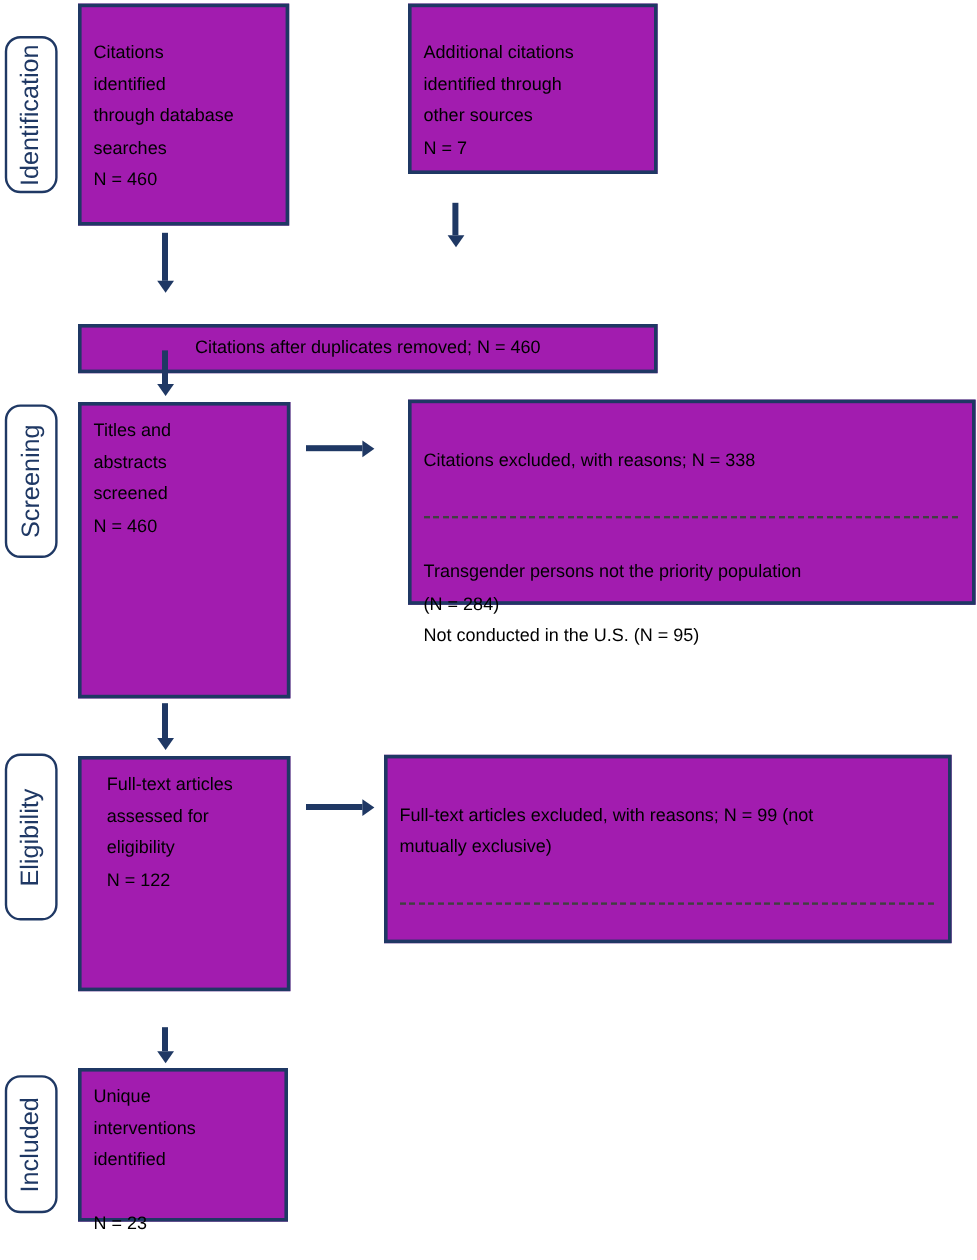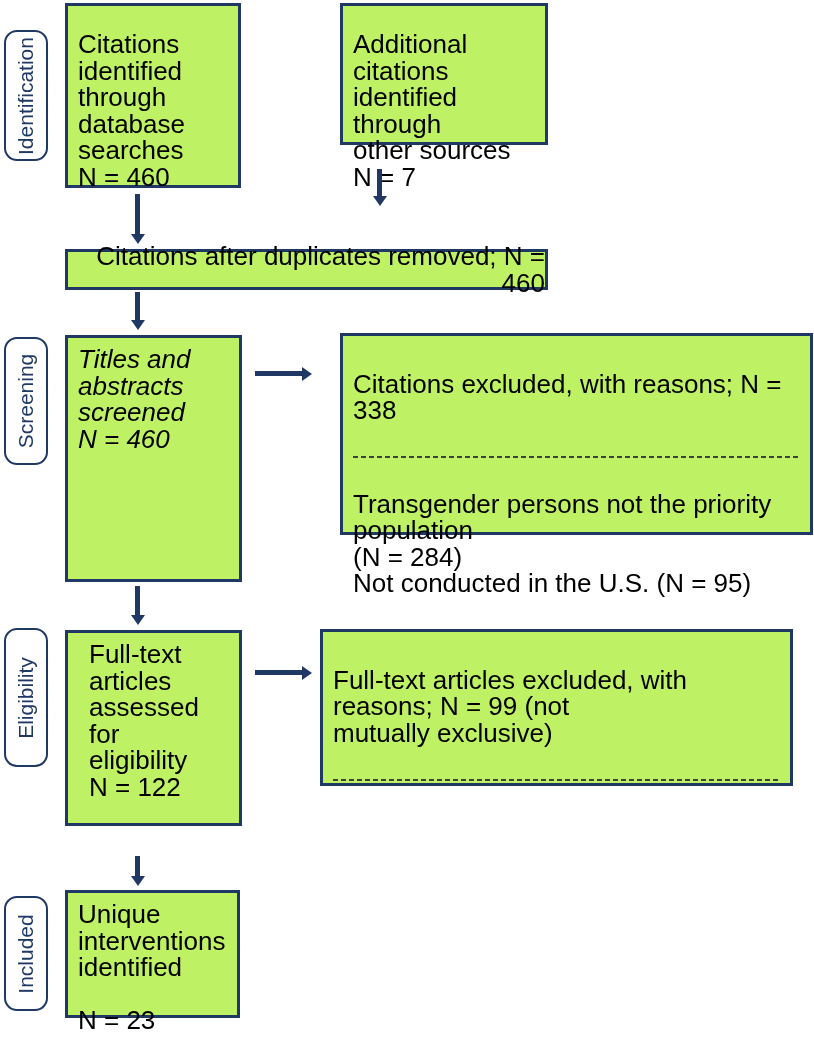--- a/index.html
+++ b/index.html
@@ -23,27 +23,27 @@
   .stage-label span {
     transform:rotate(-90deg);
     white-space:nowrap;
     color:#1f3864;
     font-size:21px;
   }
   .box {
     position:absolute;
     border:3px solid #1f3864;
     box-sizing:border-box;
-    background:#bef264;
-    font-size:26px;
+    background:#a21caf;
+    font-size:15px;
     line-height:26.5px;
     white-space:pre-line;
     padding:8px 10px;
   }
-  .box.center { display:flex; align-items:center; justify-content:center; text-align:right; padding:0; }
+  .box.center { display:flex; align-items:center; justify-content:center; text-align:right; padding:0;margin-top:21px; }
   .divider {
     height:2px; margin:6px 0 6px 0;
     background:repeating-linear-gradient(90deg,#404040 0 5px,transparent 5px 8px);
   }
   .arrow-v {
     position:absolute; width:5px; background:#1f3864;
   }
   .arrow-v::after {
     content:''; position:absolute; bottom:-10px; left:50%;
     transform:translateX(-50%);
@@ -89,28 +89,28 @@
 other sources
 N = 7</div>
 
   <div class="arrow-v" style="left:135px; top:194px; height:40px;"></div>
   <div class="arrow-v" style="left:377px; top:169px; height:27px;"></div>
 
   <div class="box center" style="left:65px; top:249px; width:483px; height:41px;">Citations after duplicates removed; N = 460</div>
 
   <div class="arrow-v" style="left:135px; top:292px; height:28px;"></div>
 
-  <div class="box" style="left:65px; top:335px; width:177px; height:247px;font-style:italic;">Titles and
+  <div class="box" style="left:65px; top:335px; width:177px; height:247px;">Titles and
 abstracts
 screened
 N = 460</div>
 
   <div class="arrow-h" style="left:255px; top:371px; width:47px;"></div>
 
-  <div class="box" style="left:340px; top:333px; width:473px; height:202px;">
+  <div class="box" style="left:340px; top:333px; width:473px; height:171px;">
     <div>Citations excluded, with reasons; N = 338</div>
     <div class="divider"></div>
     <div>Transgender persons not the priority population
 (N = 284)
 Not conducted in the U.S. (N = 95)</div>
   </div>
 
   <div class="arrow-v" style="left:135px; top:586px; height:29px;"></div>
 
   <div class="box" style="left:65px; top:630px; width:177px; height:196px;padding-left:21px;">Full-text articles

